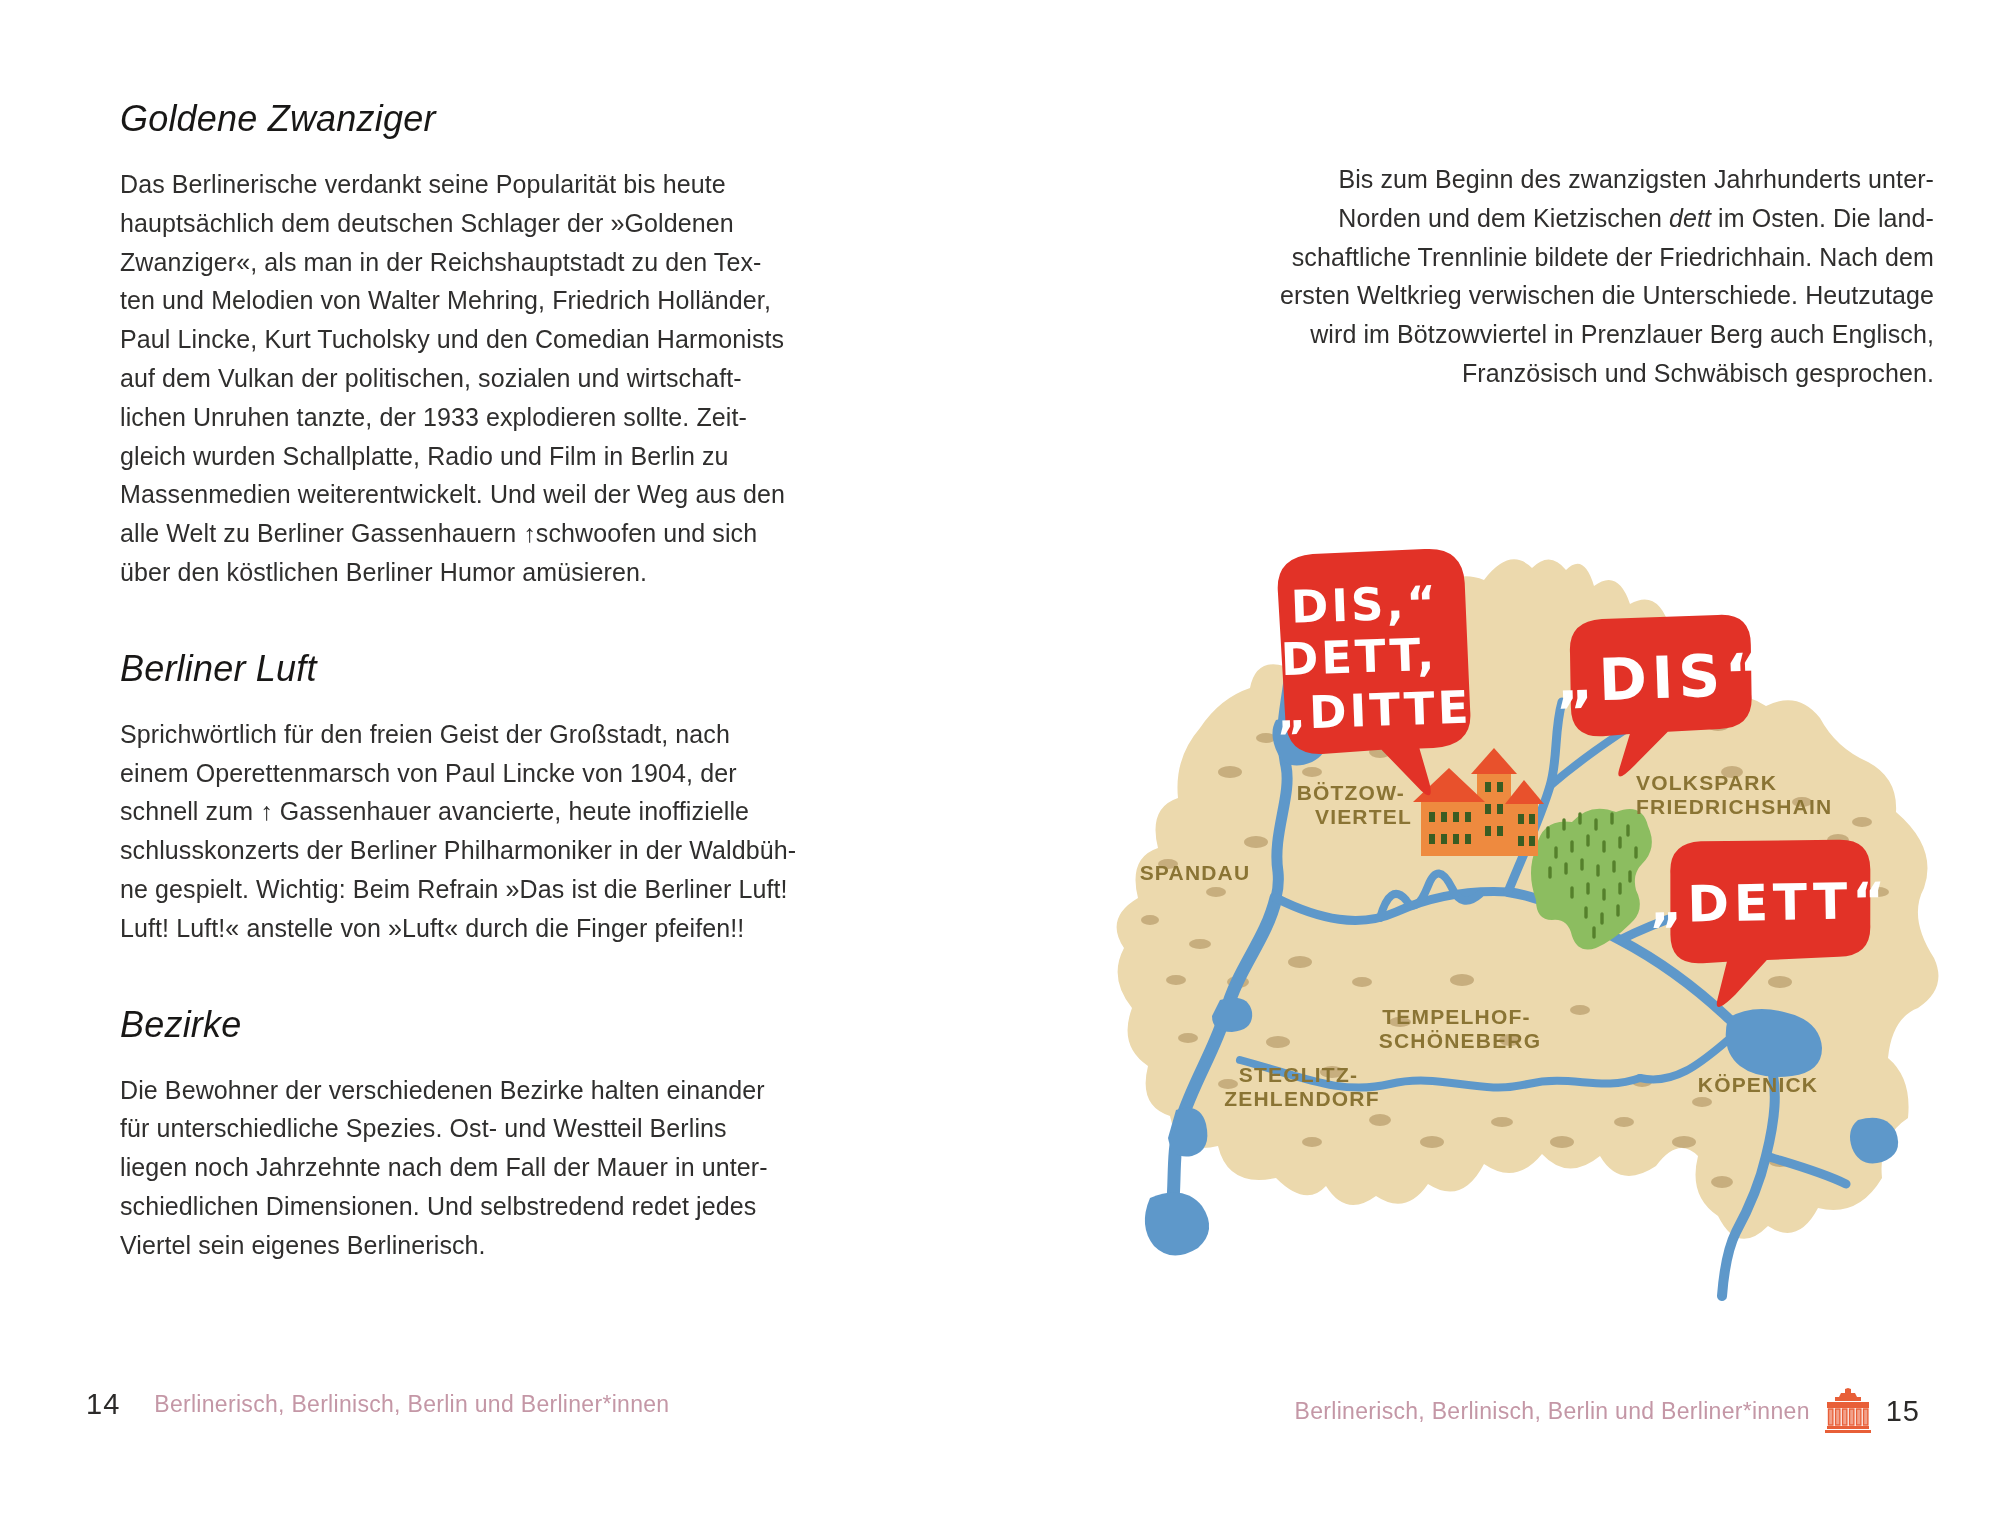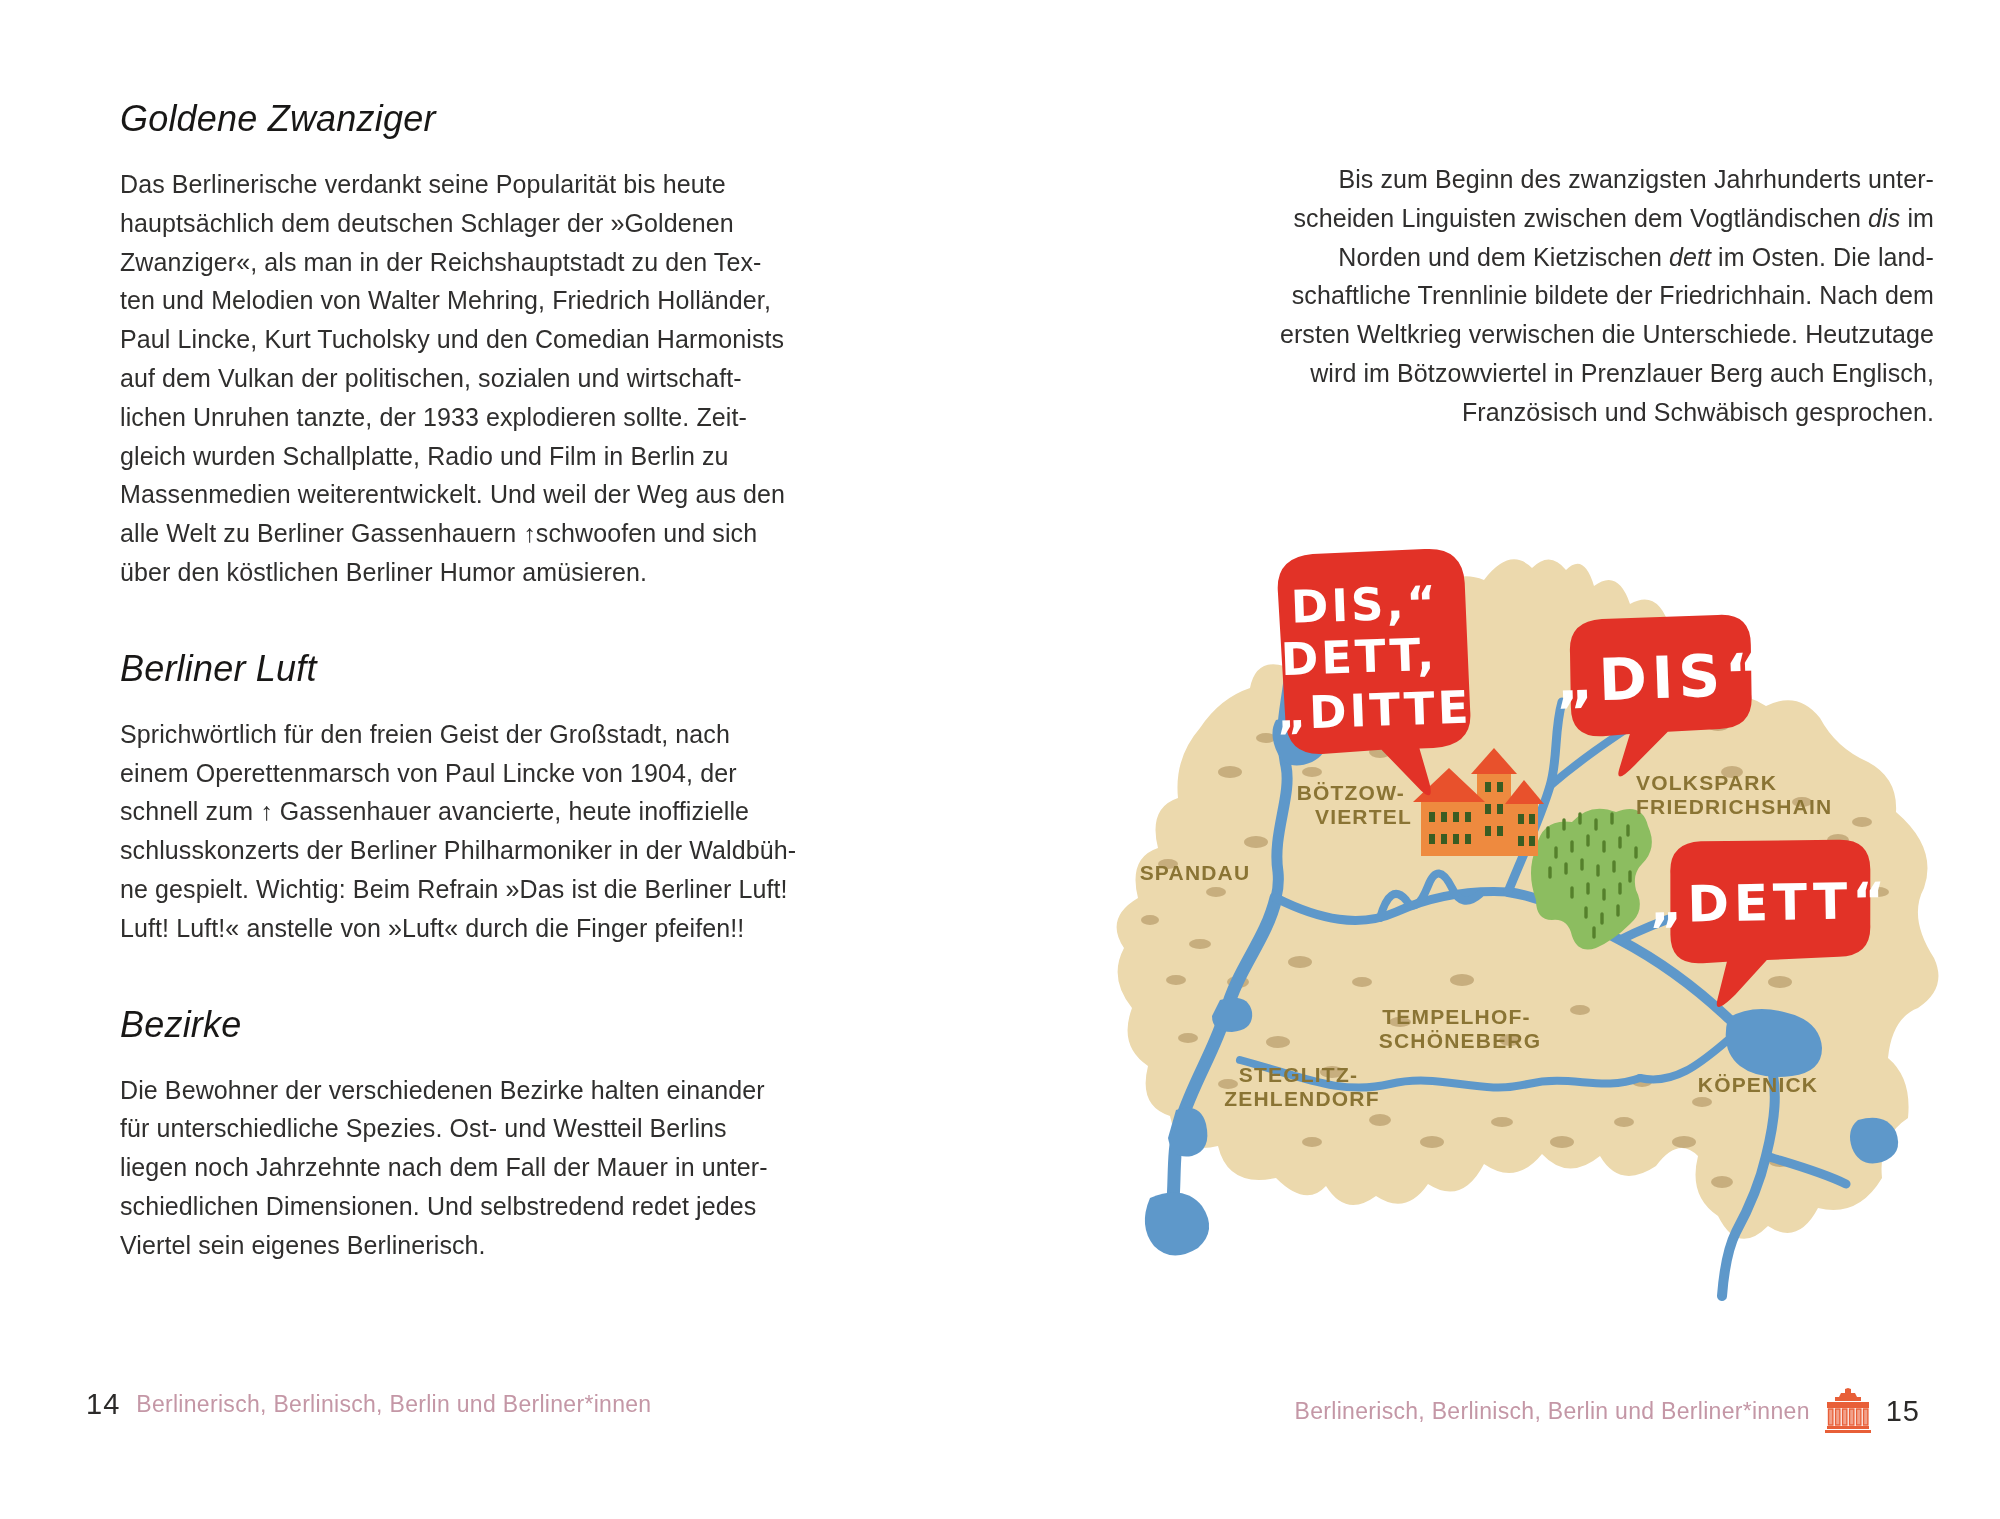--- a/index.html
+++ b/index.html
@@ -21,21 +21,21 @@
   .map{position:absolute;left:1080px;top:420px;width:890px;height:900px;}
   .mlabel{font-family:"Liberation Sans",sans-serif;font-weight:700;font-size:21px;
           fill:#8a7434;letter-spacing:1.2px;}
   .btxt{font-family:"DejaVu Sans",sans-serif;font-weight:700;fill:#ffffff;letter-spacing:3px;}
   .b1{font-size:45px;}
   .b2{font-size:58px;letter-spacing:5px;}
   .b3{font-size:50px;letter-spacing:5px;}
 
   
   .foot{position:absolute;top:1388px;display:flex;align-items:center;}
-  .foot-left{left:86px;gap:16px;}
+  .foot-left{left:86px;gap:34px;}
   .foot-right{right:80px;gap:13px;}
   .pagenum{font-size:29px;color:#2b2a29;letter-spacing:1px;}
   .running{font-size:23px;color:#c497a6;letter-spacing:.3px;font-weight:400;}
   .gate{width:50px;height:46px;display:block;}
 </style>
 </head>
 <body>
 
 <div class="spread">
 
@@ -79,21 +79,20 @@
     </div>
   </article>
 
   <footer class="foot foot-left">
     <span class="pagenum">14</span>
     <span class="running">Berlinerisch, Berlinisch, Berlin und Berliner*innen</span>
   </footer>
 
   <p class="body rightpara">
       <span class="tline">Bis zum Beginn des zwanzigsten Jahrhunderts unter-</span>
-      <span class="tline">scheiden Linguisten zwischen dem Vogtländischen <em>dis</em> im</span>
       <span class="tline">Norden und dem Kietzischen <em>dett</em> im Osten. Die land-</span>
       <span class="tline">schaftliche Trennlinie bildete der Friedrichhain. Nach dem</span>
       <span class="tline">ersten Weltkrieg verwischen die Unterschiede. Heutzutage</span>
       <span class="tline">wird im Bötzowviertel in Prenzlauer Berg auch Englisch,</span>
       <span class="tline">Französisch und Schwäbisch gesprochen.</span>
     </p>
 
   <svg class="map" viewBox="0 0 890 900" xmlns="http://www.w3.org/2000/svg">
 
     <path fill="#ecd9ad" d="

